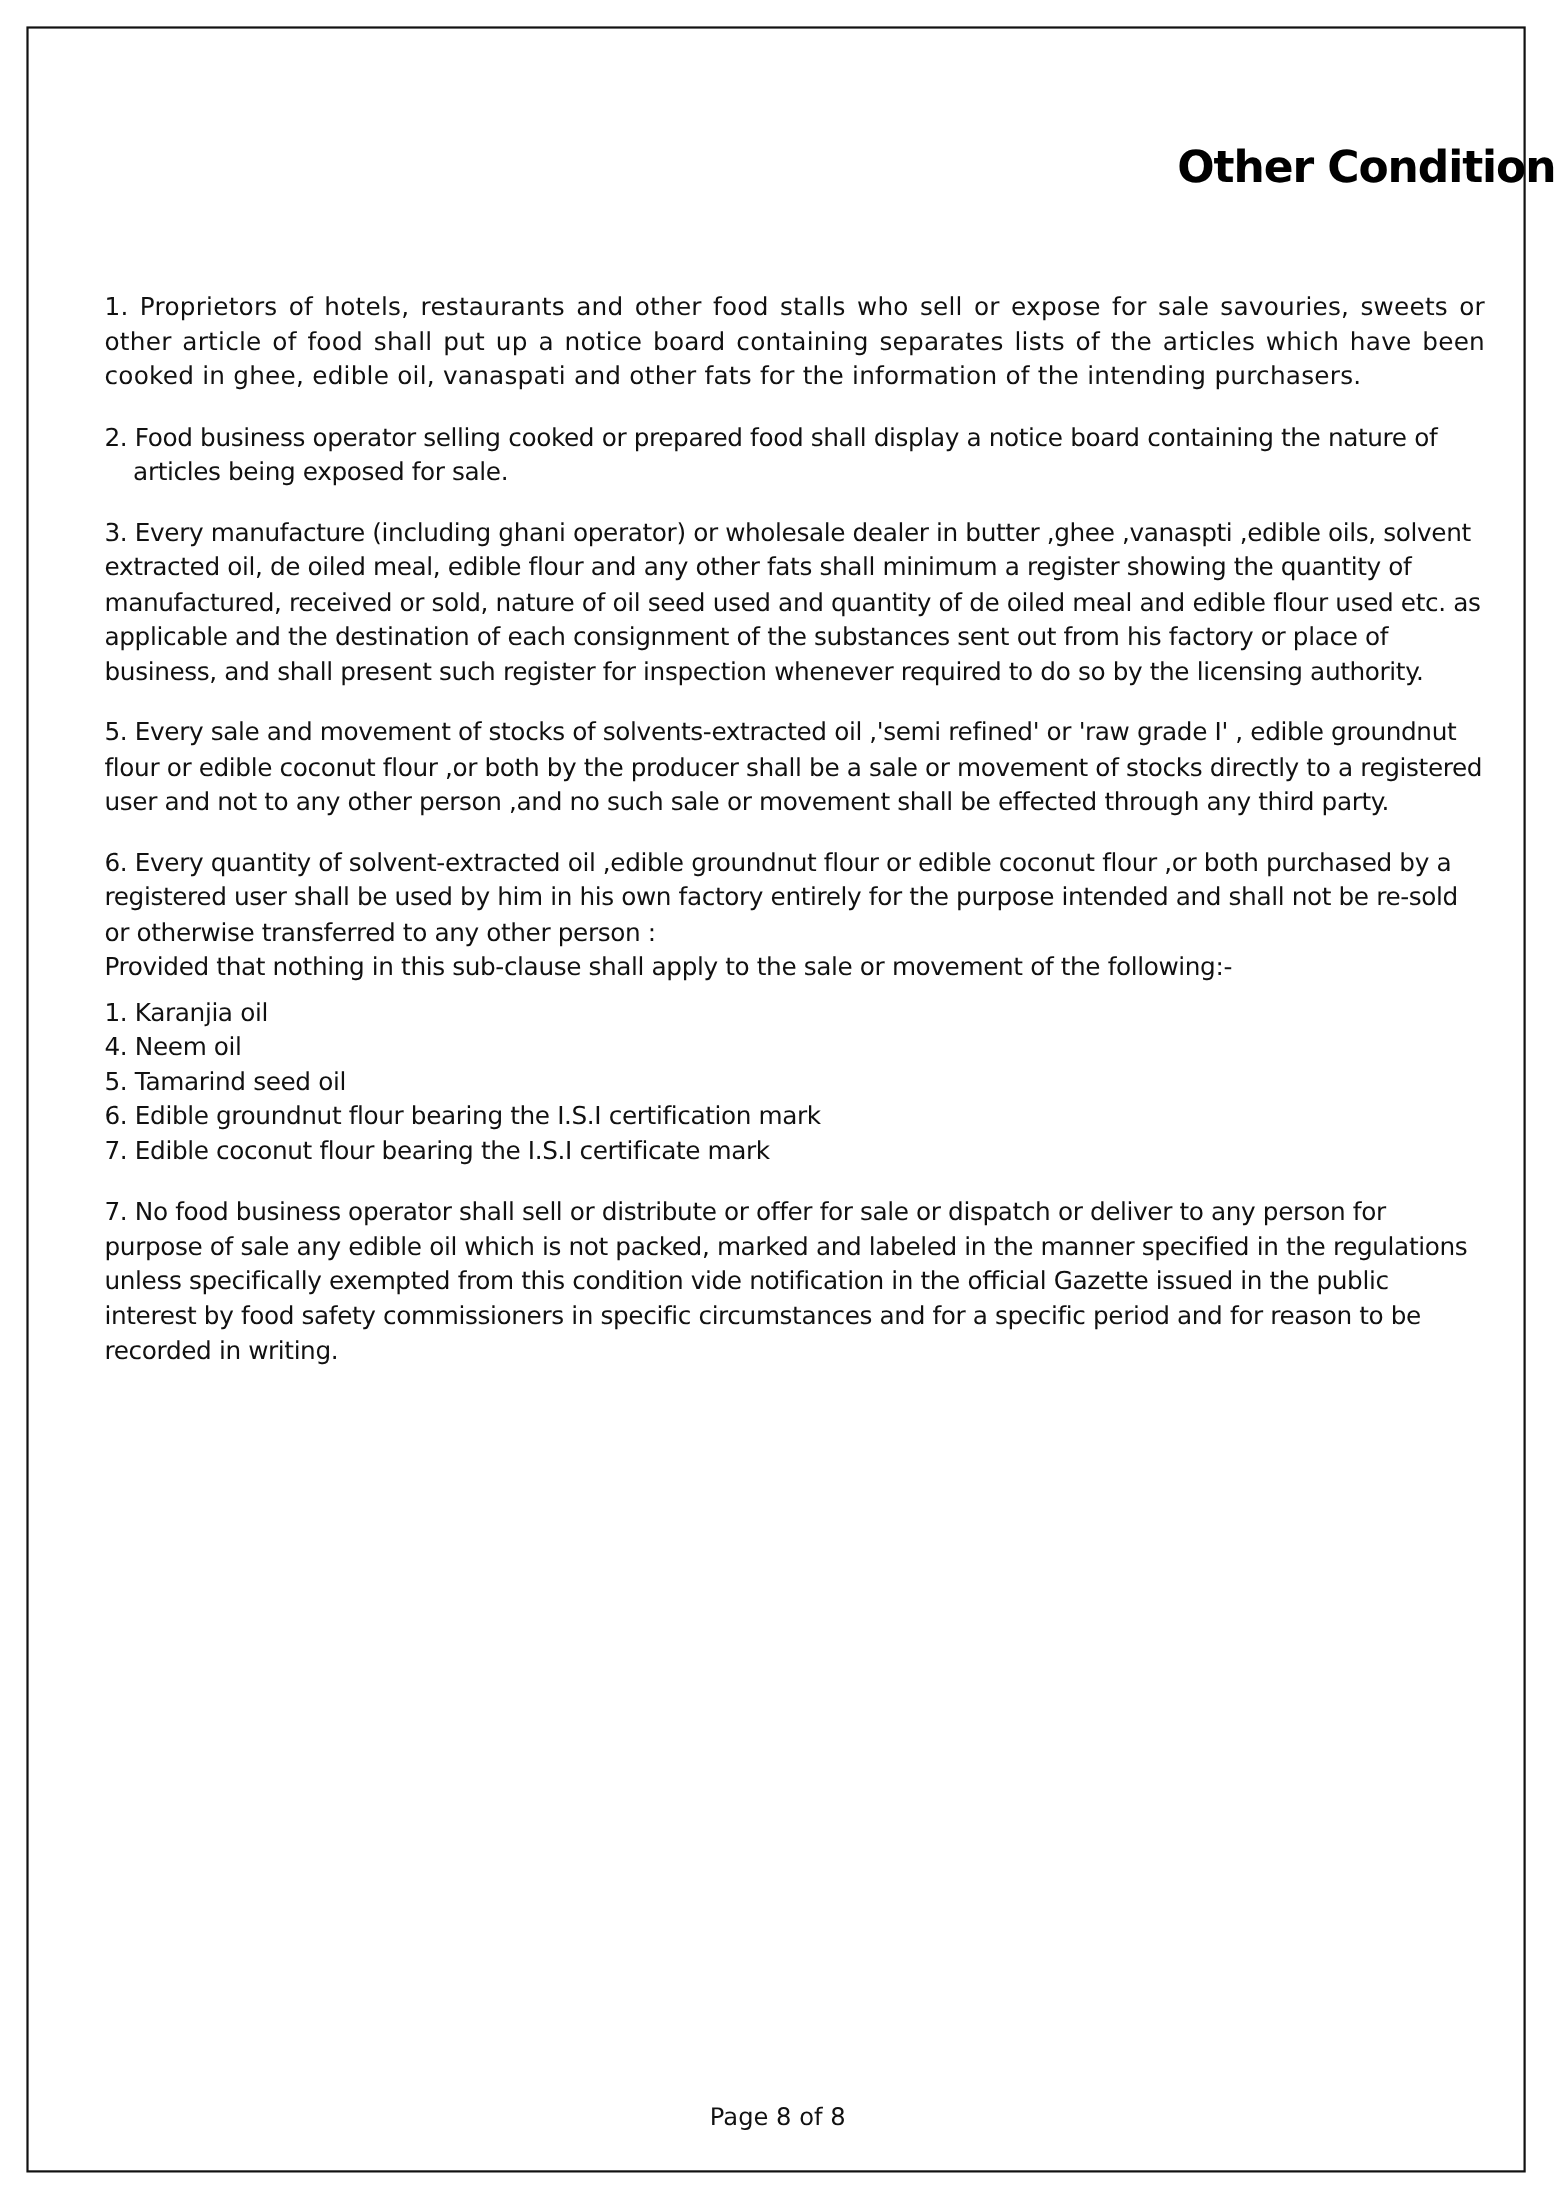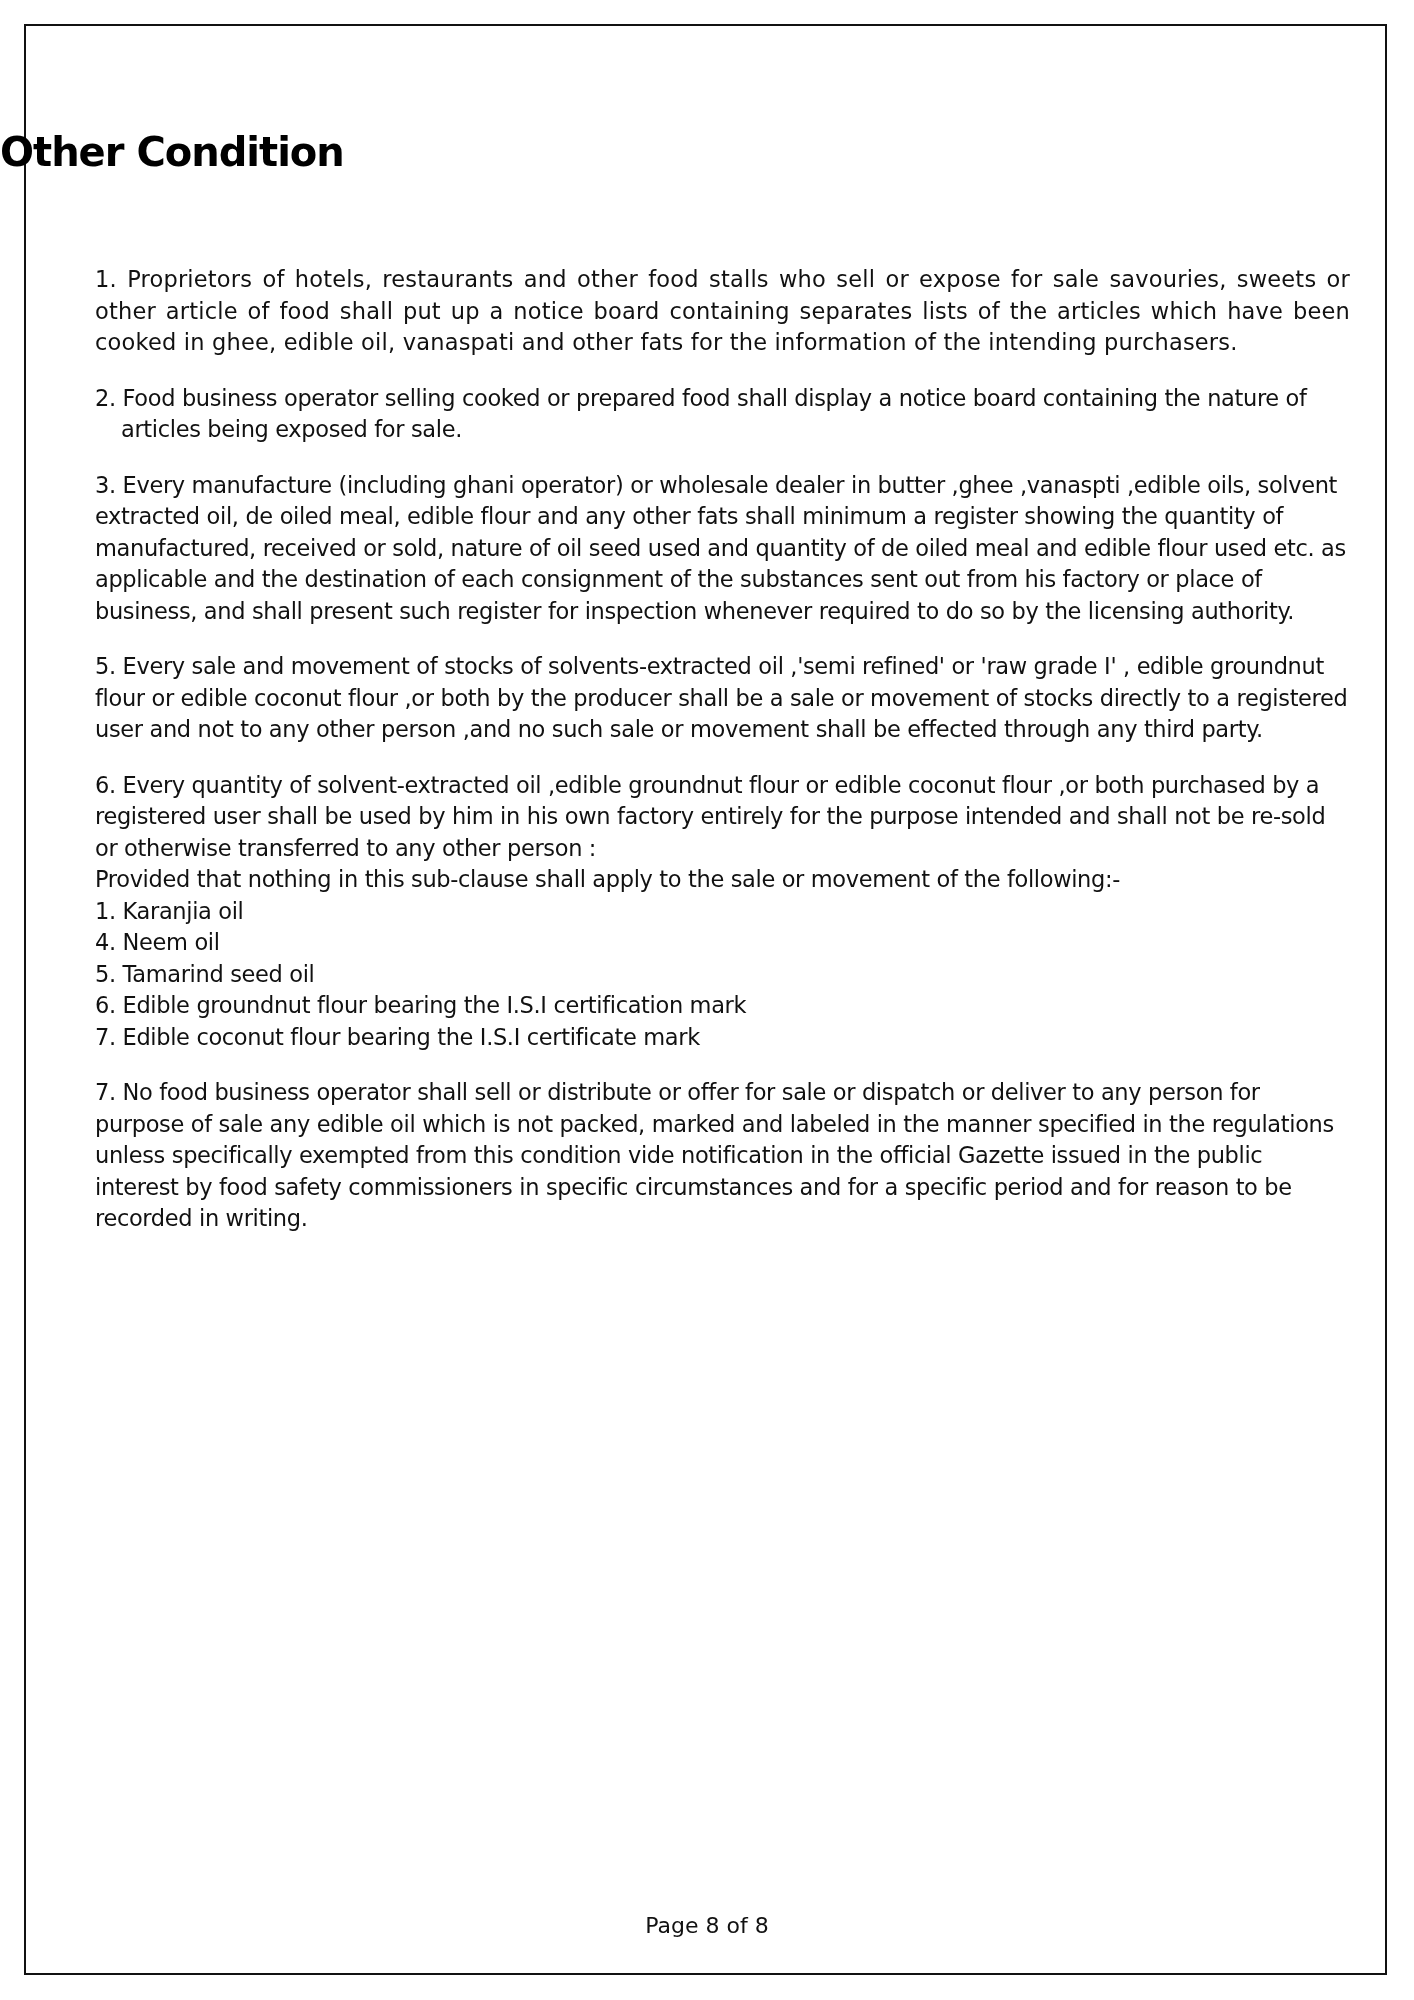--- a/index.html
+++ b/index.html
@@ -22,21 +22,21 @@
       width: 1363px;
       height: 1951px;
       border: 2px solid #111111;
       box-sizing: border-box;
     }
     .title {
       position: absolute;
       left: 0;
       right: 0;
       top: 100px;
-      text-align: left;
+      text-align: right;
       font-family: "DejaVu Sans", sans-serif;
       font-weight: bold;
       font-size: 40px;
       letter-spacing: -1px;
       line-height: 50px;
       color: #000000;
     }
     .content {
       position: absolute;
       left: 95px;
@@ -53,21 +53,21 @@
       text-align: justify;
       text-align-last: left;
       letter-spacing: 0.2px;
       word-spacing: 0px;
     }
     .para.hanging {
       padding-left: 26px;
       text-indent: -26px;
     }
     .sublist {
-      margin: 0 0 24px 0;
+      margin: 10px 0 24px 0;
       padding: 0;
       list-style: none;
     }
     .sublist li {
       margin: 0;
       line-height: 31.5px;
     }
     .footer {
       position: absolute;
       left: 0;

